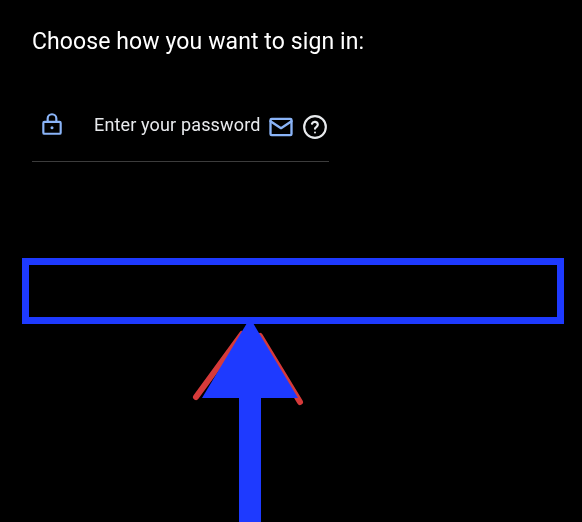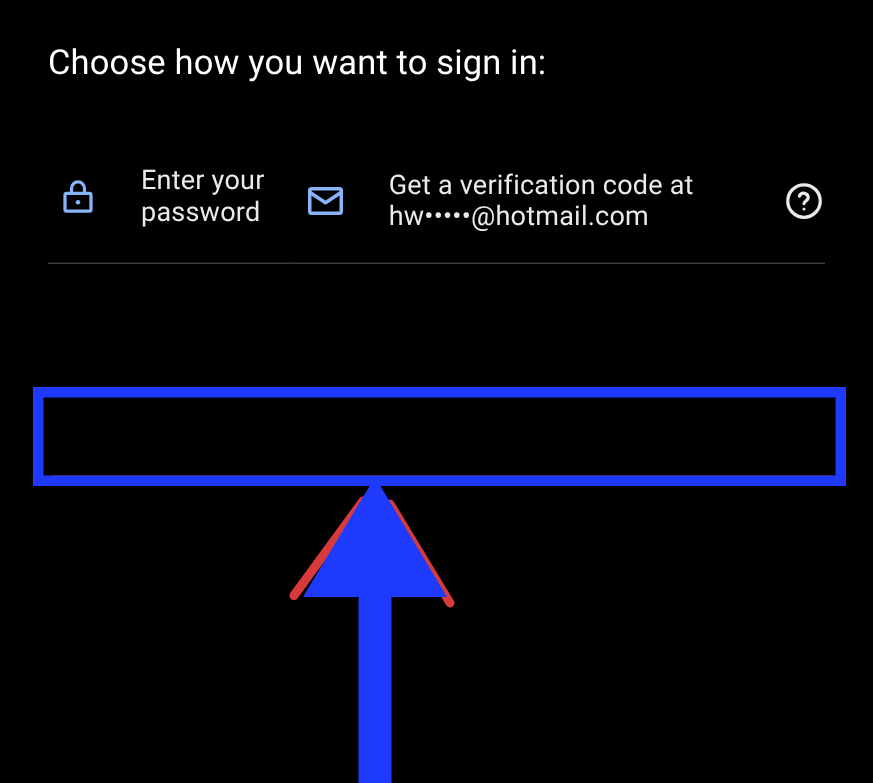--- a/index.html
+++ b/index.html
@@ -89,21 +89,20 @@
       <span class="option-label">Enter your password</span>
     </div>
 
     <div class="option">
       <span class="icon-wrap">
         <svg width="28" height="28" viewBox="0 0 24 24" fill="none" stroke="#8ab4f8" stroke-width="2" stroke-linecap="round" stroke-linejoin="round">
           <rect x="3" y="5" width="18" height="14" rx="1"></rect>
           <polyline points="3,7 12,13 21,7"></polyline>
         </svg>
       </span>
-      <span class="option-label">Get a verification code at hw•••••@hotmail.com</span>
     </div>
 
     <div class="option">
       <span class="icon-wrap">
         <svg width="26" height="26" viewBox="0 0 24 24" fill="none" stroke="#e8eaed" stroke-width="2" stroke-linecap="round" stroke-linejoin="round">
           <circle cx="12" cy="12" r="10"></circle>
           <path d="M9.2 9a2.8 2.8 0 0 1 5.4 1c0 1.8-2.6 2.2-2.6 3.6"></path>
           <circle cx="12" cy="17" r="0.9" fill="#e8eaed" stroke="none"></circle>
         </svg>
       </span>

